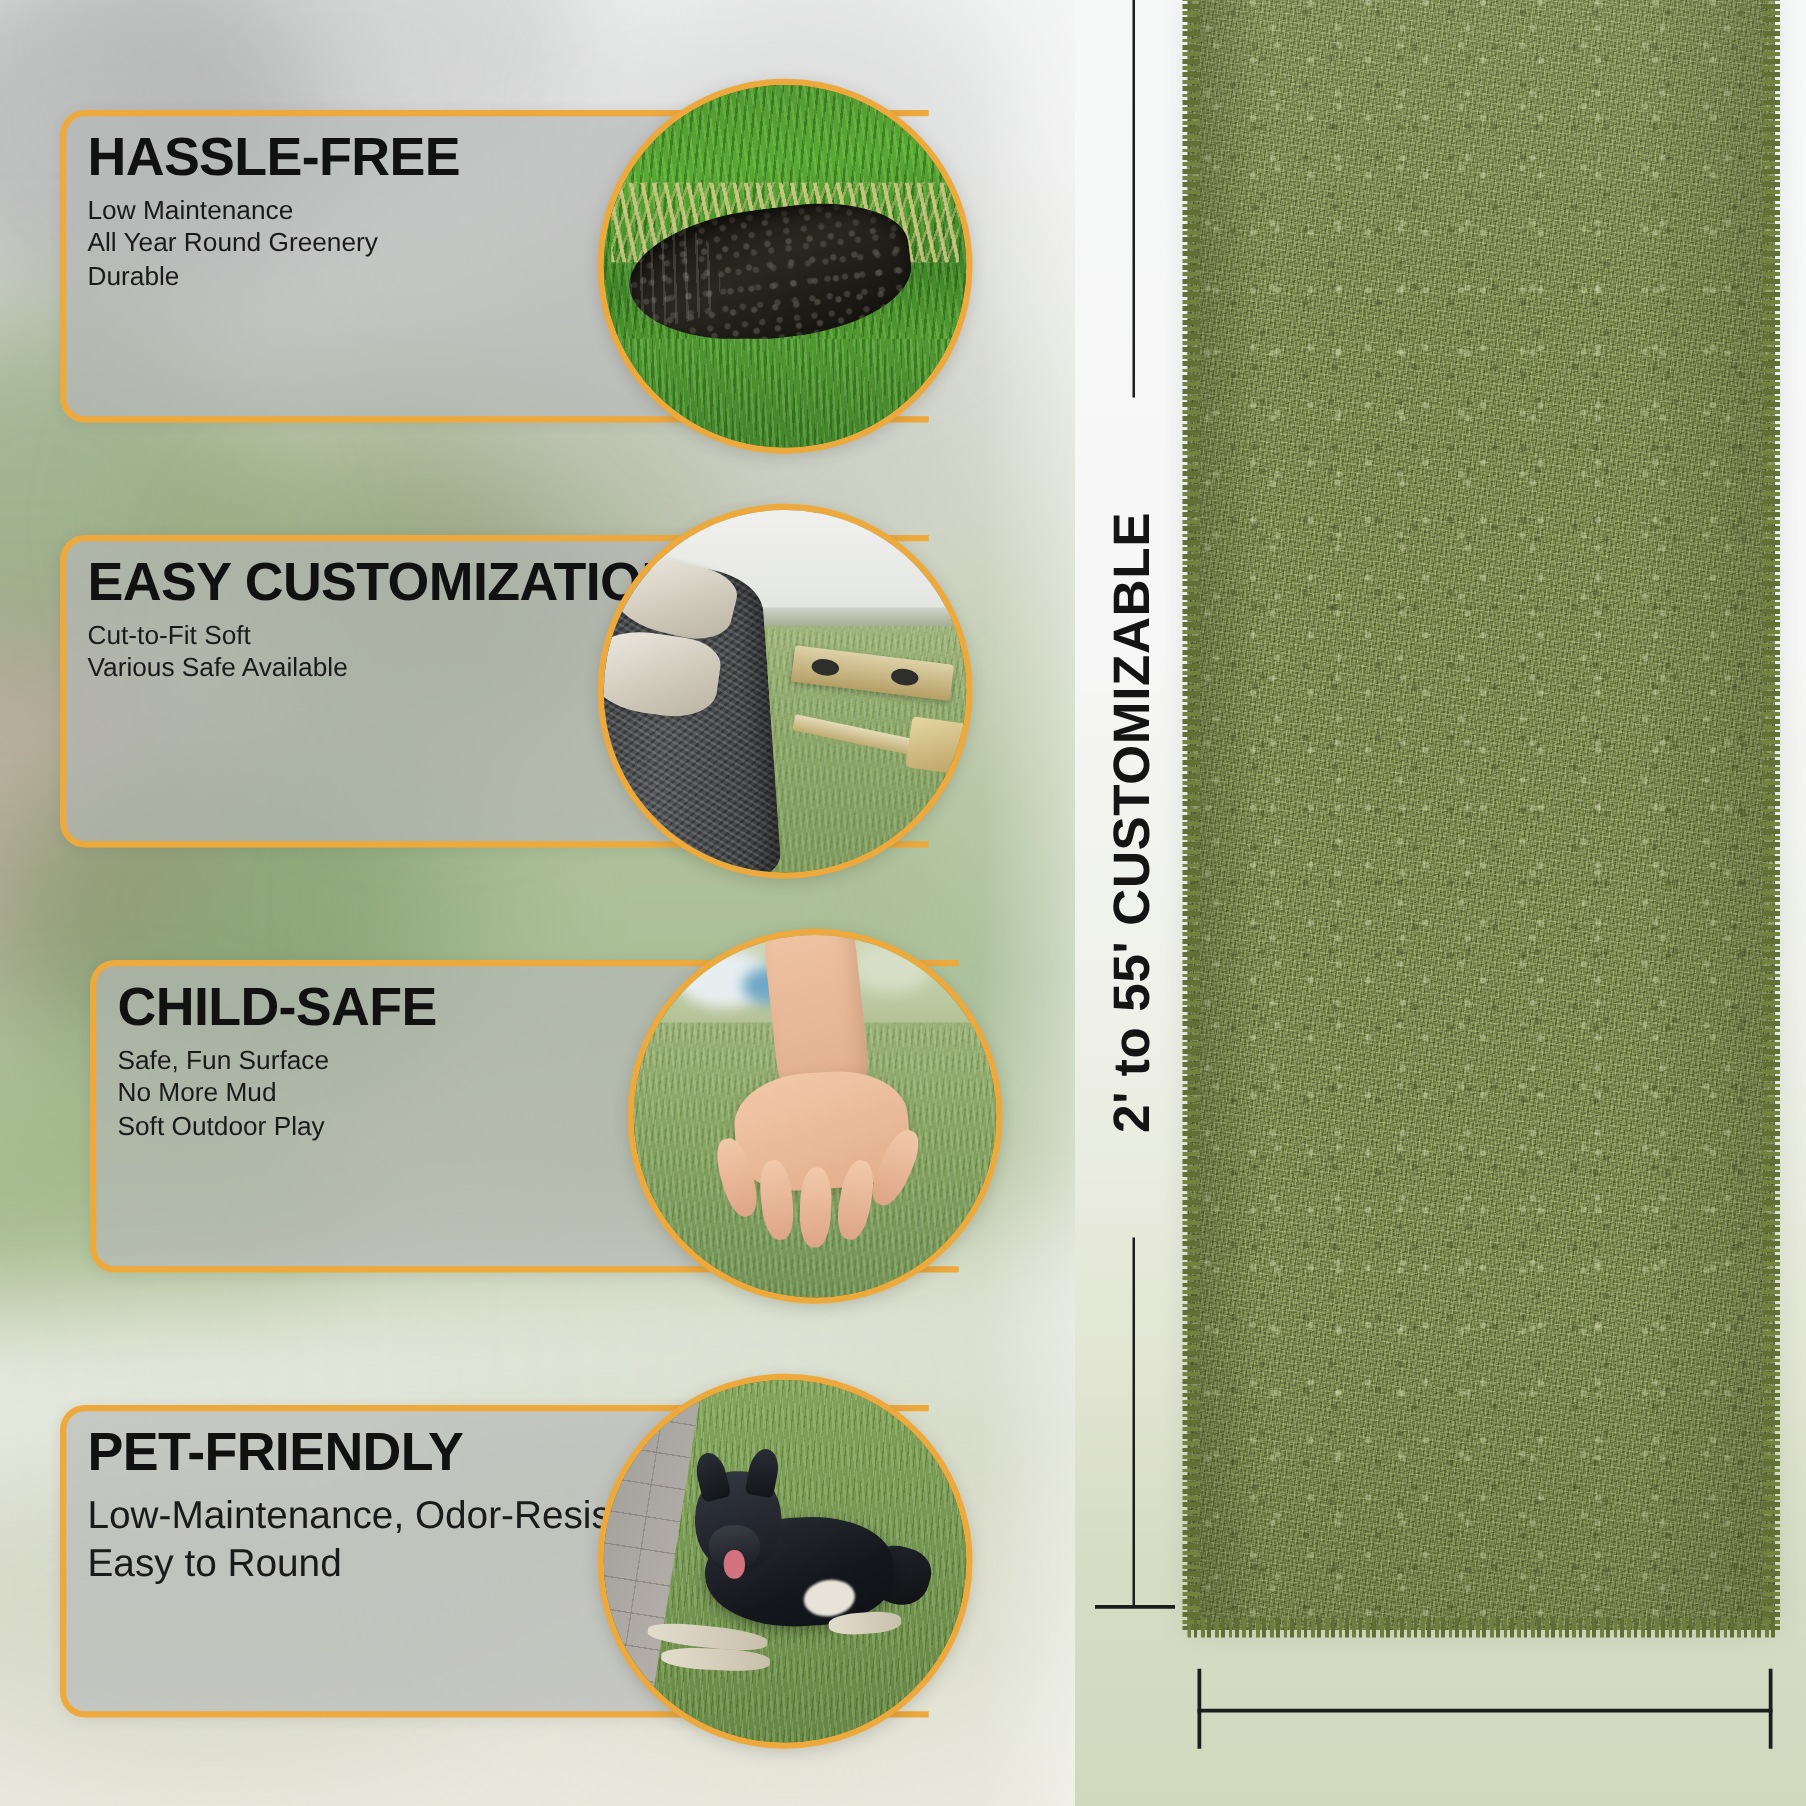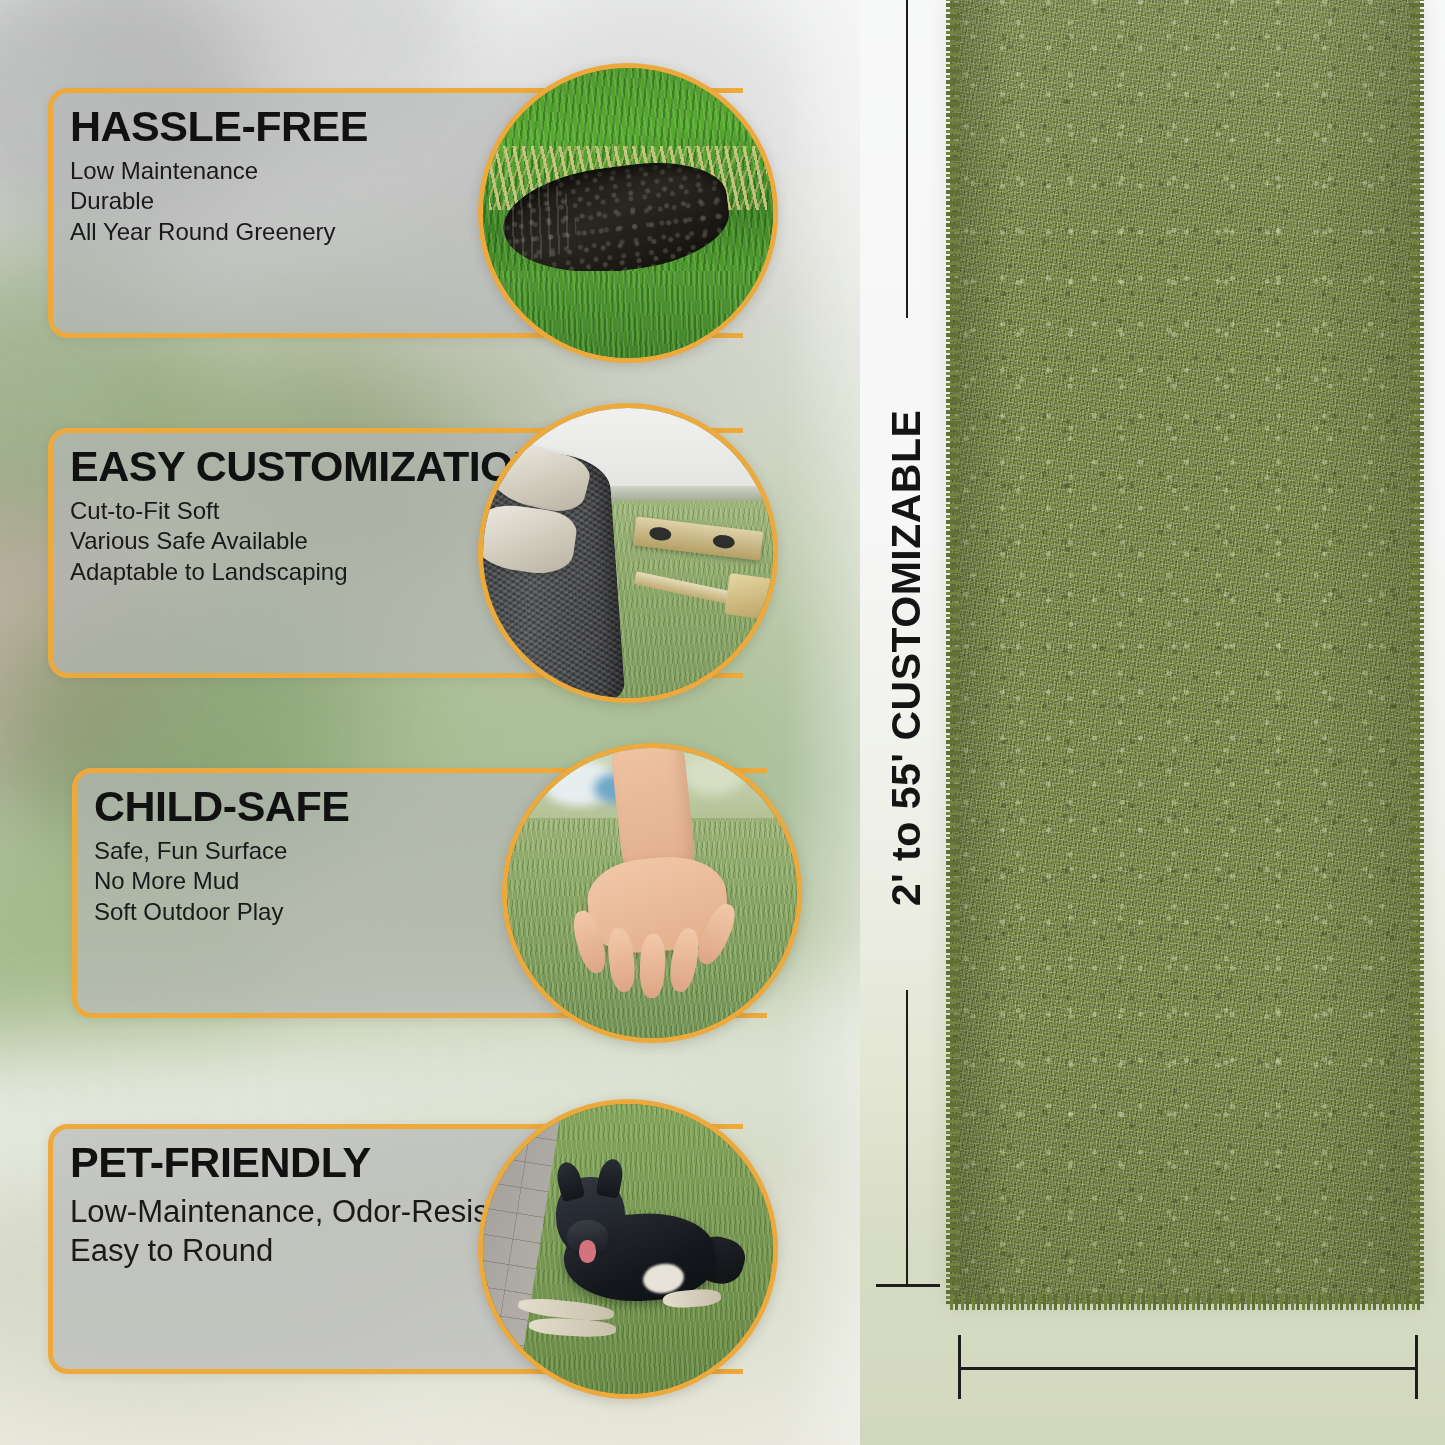--- a/index.html
+++ b/index.html
@@ -187,21 +187,21 @@
     z-index:4;
   }
   .f-title{
     font-size:43px;font-weight:bold;color:#111;
     letter-spacing:-.5px;line-height:1.06;
     margin:0 0 6px 0;
     font-family:"Liberation Sans", sans-serif;
   }
   .f-lines{margin:0;padding:0;list-style:none;}
   .f-lines li{
-    font-size:24px;color:#1a1a1a;line-height:1.28;
+    font-size:21px;color:#1a1a1a;line-height:1.28;
     font-family:"Liberation Sans", sans-serif;
     white-space:nowrap;
   }
   .f4 .f-lines li{font-size:31px;}
 
   
   .circle{
     position:absolute;left:430px;top:-25px;
     width:300px;height:300px;border-radius:50%;
     border:5px solid #eda93c;box-sizing:border-box;
@@ -448,22 +448,22 @@
   <div class="feature f1">
     <div class="card-rails">
       <div class="rail top"></div>
         <div class="rail bottom"></div>
     </div>
     <div class="card"></div>
     <div class="card-text">
       <div class="f-title">HASSLE-FREE</div>
       <ul class="f-lines">
         <li>Low Maintenance</li>
+        <li>All Year Round Greenery</li>
         <li>Durable</li>
-        <li>All Year Round Greenery</li>
       </ul>
     </div>
     <div class="circle">
       <div class="ph ph1-grass"></div>
       <div class="ph1-thatch"></div>
       <div class="ph1-backing"></div>
       <div class="ph1-ribs"></div>
       <div class="ph1-fg"></div>
     </div>
   </div>
@@ -472,21 +472,20 @@
     <div class="card-rails">
       <div class="rail top"></div>
         <div class="rail bottom"></div>
     </div>
     <div class="card"></div>
     <div class="card-text">
       <div class="f-title">EASY CUSTOMIZATION</div>
       <ul class="f-lines">
         <li>Cut-to-Fit Soft</li>
         <li>Various Safe Available</li>
-        <li>Adaptable to Landscaping</li>
       </ul>
     </div>
     <div class="circle">
       <div class="ph ph2-wall"></div>
       <div class="ph2-base"></div>
       <div class="ph2-grass"></div>
       <div class="ph2-level"></div>
       <div class="ph2-stick"></div>
       <div class="ph2-tape"></div>
       <div class="ph2-roll"></div>

